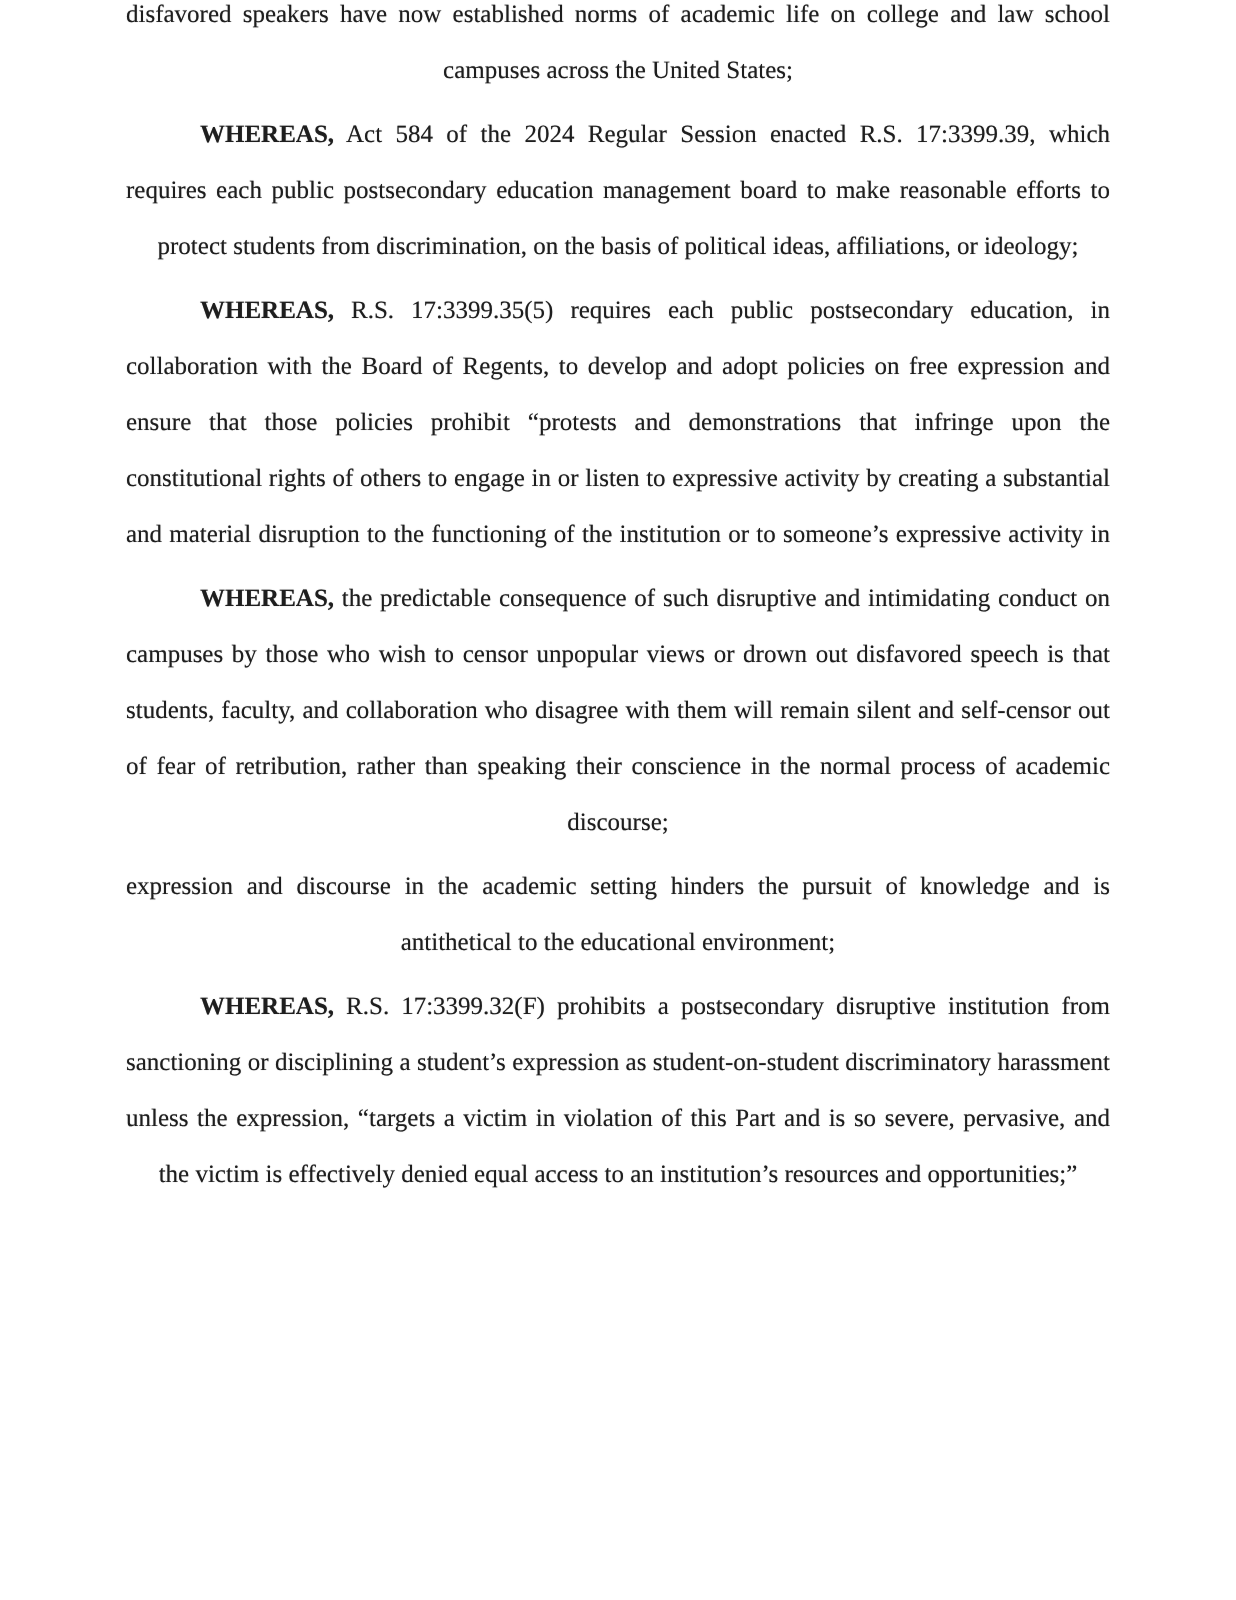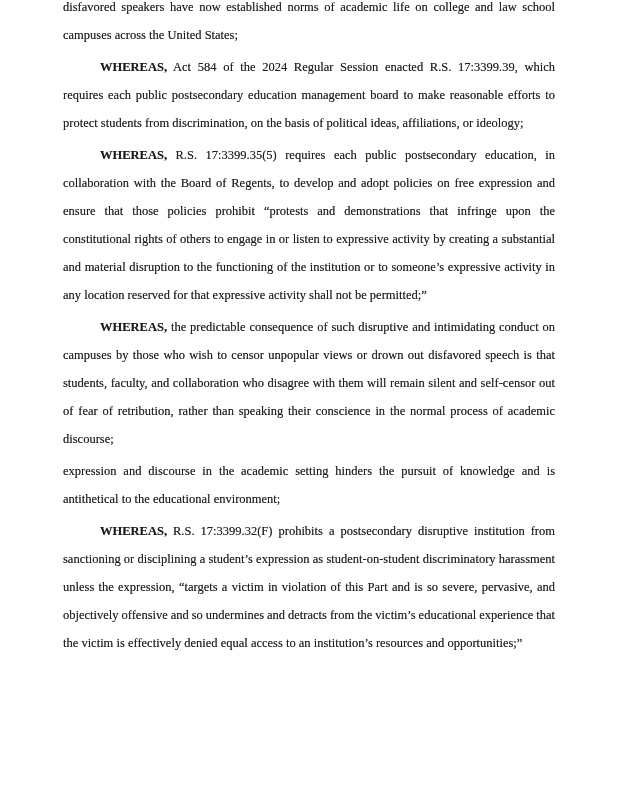--- a/index.html
+++ b/index.html
@@ -31,21 +31,21 @@
     height: 28px;
     overflow: hidden;
   }
   .line:not(.last) { text-align: justify; }
   .line:not(.last):not(.fitting)::after {
     content: "";
     display: inline-block;
     width: 100%;
     height: 0;
   }
-  .line.last { text-align: left; }
+  .line.last { text-align: center; }
   .line.indent { text-indent: 37px; }
   b { font-weight: bold; }
 </style>
 </head>
 <body>
 
 <div class="page">
   <div class="content" id="doc-text">
       <div class="paragraph">
         <div class="line">disfavored speakers have now established norms of academic life on college and law school</div>
@@ -55,34 +55,32 @@
         <div class="line indent"><b>WHEREAS,</b><span> Act 584 of the 2024 Regular Session enacted R.S. 17:3399.39, which</span></div>
         <div class="line">requires each public postsecondary education management board to make reasonable efforts to</div>
         <div class="line last">protect students from discrimination, on the basis of political ideas, affiliations, or ideology;</div>
       </div>
       <div class="paragraph">
         <div class="line indent"><b>WHEREAS,</b><span> R.S. 17:3399.35(5) requires each public postsecondary education, in</span></div>
         <div class="line">collaboration with the Board of Regents, to develop and adopt policies on free expression and</div>
         <div class="line">ensure that those policies prohibit “protests and demonstrations that infringe upon the</div>
         <div class="line">constitutional rights of others to engage in or listen to expressive activity by creating a substantial</div>
         <div class="line">and material disruption to the functioning of the institution or to someone’s expressive activity in</div>
-        <div class="line last">any location reserved for that expressive activity shall not be permitted;”</div>
       </div>
       <div class="paragraph">
         <div class="line indent"><b>WHEREAS,</b><span> the predictable consequence of such disruptive and intimidating conduct on</span></div>
         <div class="line">campuses by those who wish to censor unpopular views or drown out disfavored speech is that</div>
         <div class="line">students, faculty, and collaboration who disagree with them will remain silent and self-censor out</div>
         <div class="line">of fear of retribution, rather than speaking their conscience in the normal process of academic</div>
         <div class="line last">discourse;</div>
       </div>
       <div class="paragraph">
         <div class="line">expression and discourse in the academic setting hinders the pursuit of knowledge and is</div>
         <div class="line last">antithetical to the educational environment;</div>
       </div>
       <div class="paragraph">
         <div class="line indent"><b>WHEREAS,</b><span> R.S. 17:3399.32(F) prohibits a postsecondary disruptive institution from</span></div>
         <div class="line">sanctioning or disciplining a student’s expression as student-on-student discriminatory harassment</div>
         <div class="line">unless the expression, “targets a victim in violation of this Part and is so severe, pervasive, and</div>
-        <div class="line" style="word-spacing: -0.25px;">objectively offensive and so undermines and detracts from the victim’s educational experience that</div>
         <div class="line last">the victim is effectively denied equal access to an institution’s resources and opportunities;”</div>
       </div>
     </div>
 </div>
 
 </body></html>

